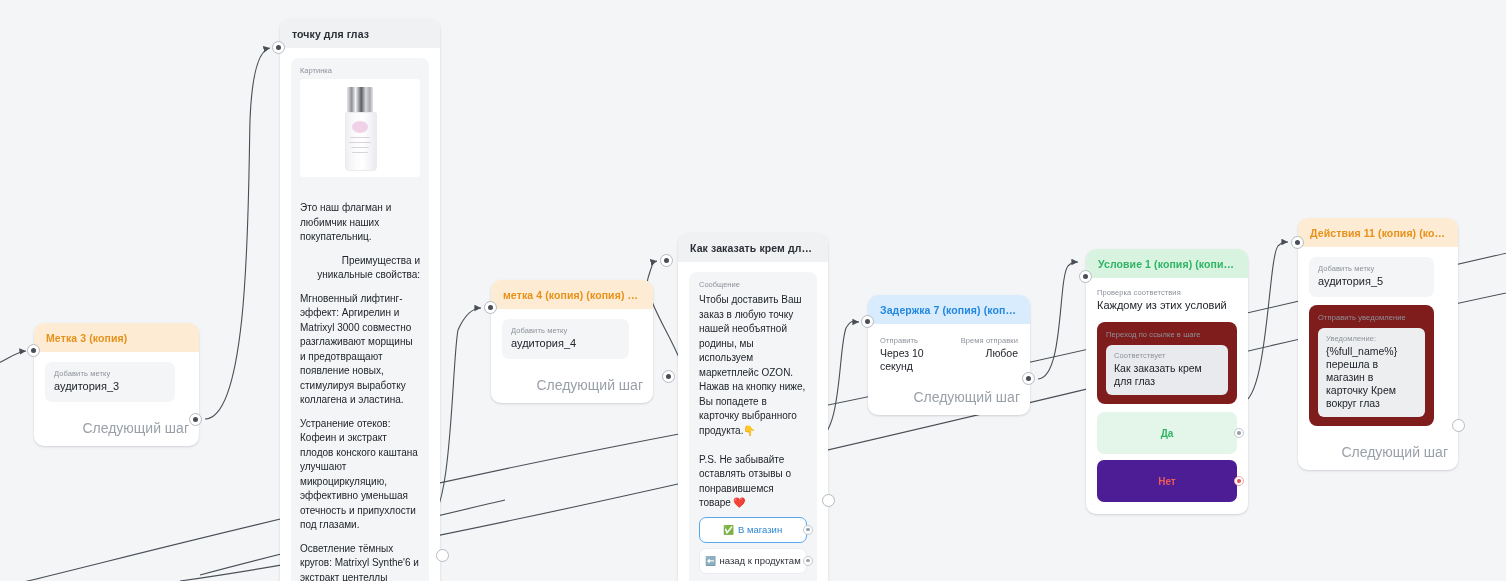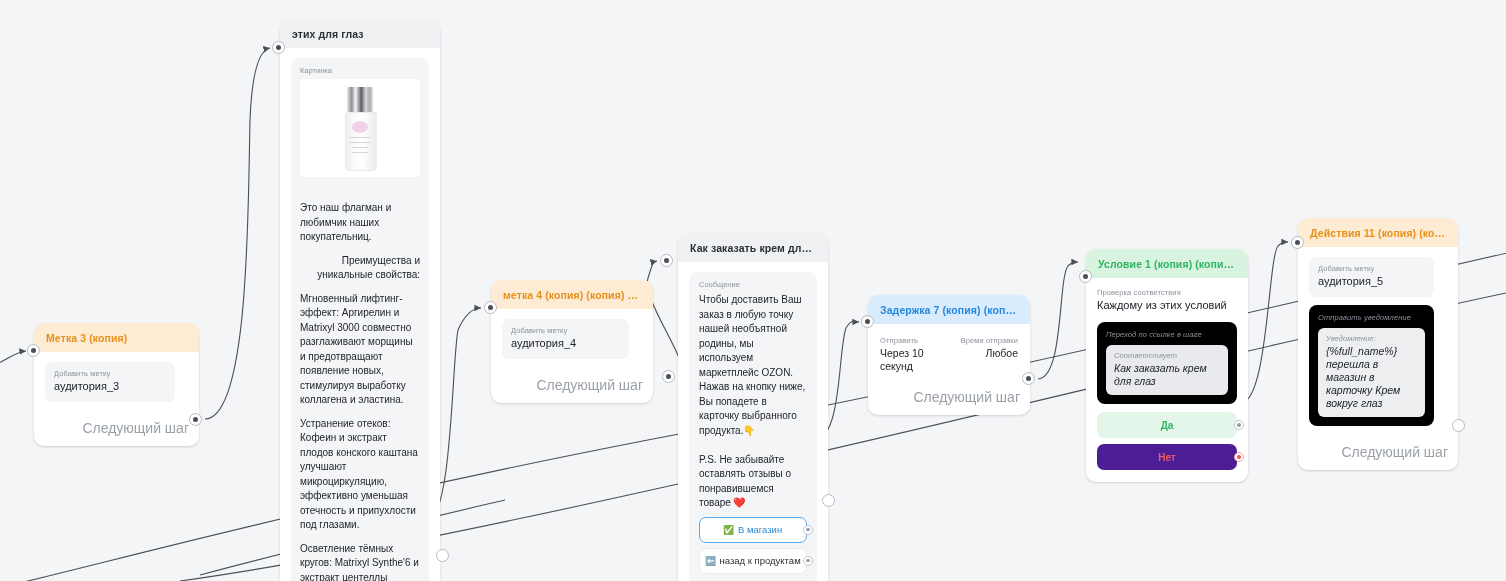--- a/index.html
+++ b/index.html
@@ -62,36 +62,36 @@
            height:24px;margin-bottom:5px;font-size:9.5px;color:#2b2f36;}
   .opt-btn.sel{border:1.3px solid #55a8ee;}
   .opt-btn .lbl{color:#2e87d6;}
   .opt-btn .lbl-dark{color:#2b2f36;}
   .opt-btn .emoji{margin-right:3px;font-size:9px;}
   .opt-port{position:absolute;right:-7px;top:50%;transform:translateY(-50%);
             width:10px;height:10px;border-radius:50%;border:1.2px solid #c3c7cd;
             background:#fff;box-sizing:border-box;display:flex;align-items:center;justify-content:center;}
   .opt-port::after{content:"";width:3.5px;height:3.5px;border-radius:50%;background:#9aa0a8;}
 
-  .yn{height:26px;border-radius:7px;display:flex;align-items:center;justify-content:center;
+  .yn{height:42px;border-radius:7px;display:flex;align-items:center;justify-content:center;
       font-size:10px;font-weight:bold;margin-bottom:6px;position:relative;}
   .yn-yes{background:#e4f6ea;color:#2fb463;}
   .yn-no{background:#4c1d95;color:#ef5a5a;}
   .yn .p{position:absolute;right:-7px;top:50%;transform:translateY(-50%);
          width:10px;height:10px;border-radius:50%;background:#fff;box-sizing:border-box;
          display:flex;align-items:center;justify-content:center;border:1.2px solid #c3c7cd;}
   .yn .p::after{content:"";width:3.5px;height:3.5px;border-radius:50%;background:#9aa0a8;}
   .yn-no .p{border-color:#f0a8a8;}
   .yn-no .p::after{background:#ef5a5a;}
 
   .two-col{display:flex;justify-content:space-between;gap:10px;}
   .two-col .c{flex:1;}
   .two-col .c.r{text-align:right;}
 
-  .sub-card{background:#000000;border-radius:8px;padding:8px 9px 9px 9px;margin-bottom:8px;font-style:italic;}
+  .sub-card{background:#7f1d1d;border-radius:8px;padding:8px 9px 9px 9px;margin-bottom:8px;}
   .sub-inner{background:#e9eaed;border-radius:6px;padding:6px 8px 7px 8px;margin-top:6px;}
   .sub-inner.w{background:#edeef0;}
 </style>
 </head>
 <body>
 
 <div id="canvas">
 
   <svg class="edges" viewBox="0 0 1506 581">
     <defs>
@@ -131,21 +131,21 @@
       </div>
     </div>
     <div class="next-row">
       <span class="next-label">Следующий шаг</span>
     </div>
   </div>
   <div class="port filled abs" style="left:27px;top:344px;"></div>
   <div class="port filled abs" style="left:189px;top:413px;"></div>
 
   <div class="node" style="left:280px;top:19px;width:160px;">
-    <div class="node-head head-plain">этих для глаз</div>
+    <div class="node-head head-plain">точку для глаз</div>
     <div class="node-body" style="padding:10px 11px 4px 11px;">
       <div class="msg-block" style="padding:8px 9px 10px 9px;">
         <div class="tiny-label">Картинка</div>
         <div class="thumb-wrap">
           <div class="bottle">
             <div class="cap"></div>
             <div class="body"></div>
             <div class="dot"></div>
             <div class="l" style="left:7px;top:50px;width:20px;"></div>
             <div class="l" style="left:6px;top:55px;width:22px;"></div>

